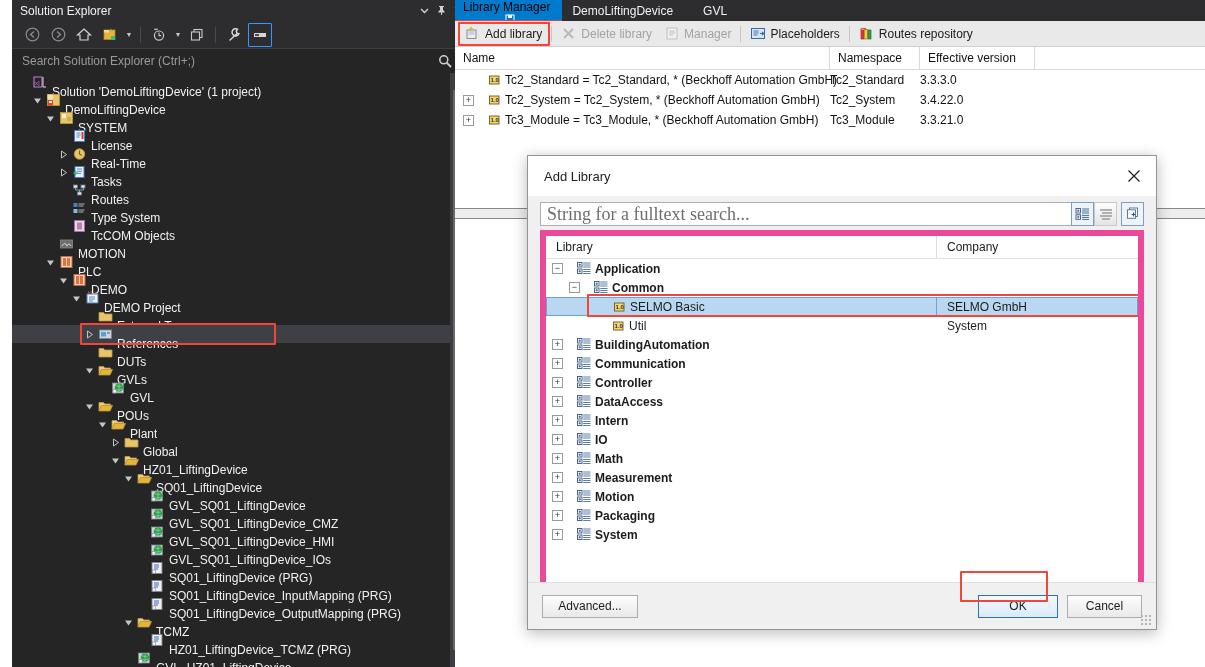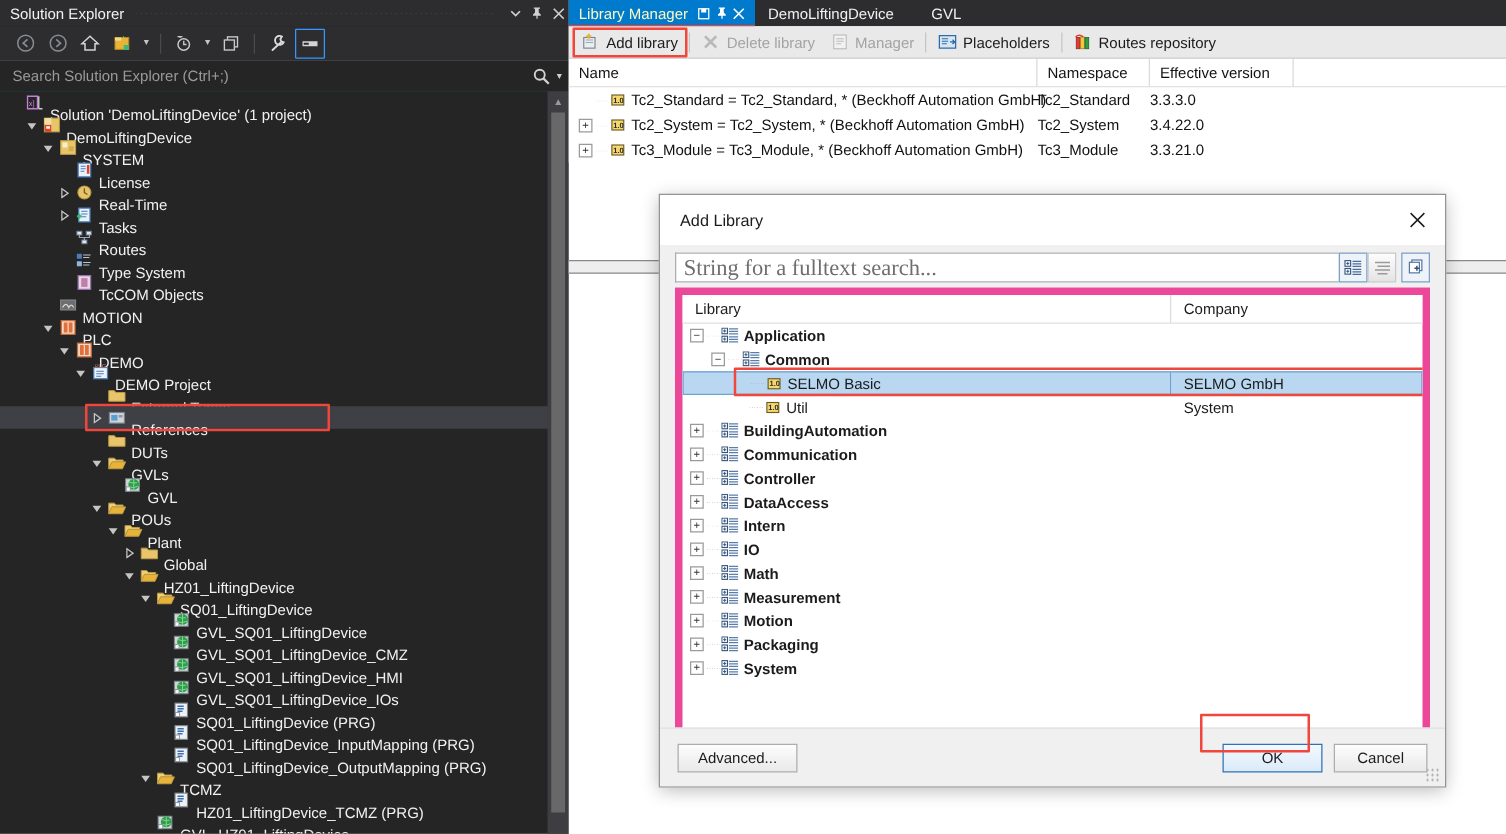--- a/index.html
+++ b/index.html
@@ -5,21 +5,21 @@
   html,body{margin:0;padding:0;}
   body{
     width:1205px;height:667px;overflow:hidden;
     font-family:"Liberation Sans", sans-serif;
     font-size:12px;
     background:#ffffff;
     position:relative;
   }
   
   #solution-explorer{
-    position:absolute;left:0;top:0;width:455px;height:667px;
+    position:absolute;left:12px;top:0;width:455px;height:667px;
     background:#252526;color:#f1f1f1;
   }
   .se-titlebar{
     height:21px;display:flex;align-items:center;
     background:#2d2d30;padding-left:8px;font-size:12px;color:#f1f1f1;
   }
   .se-title-text{flex:0 0 auto;white-space:nowrap;}
   .se-title-dots{
     flex:1 1 auto;height:1px;margin:0 8px;align-self:center;
     background-image:radial-gradient(circle, #6d6d70 0.8px, transparent 0.9px);
@@ -94,21 +94,21 @@
     position:absolute;left:455px;top:0;width:750px;height:667px;background:#ffffff;
   }
   .tabstrip{
     height:21px;background:#2d2d30;display:flex;align-items:stretch;
     font-size:12px;color:#f1f1f1;
   }
   .tab{
     display:flex;align-items:center;padding:0 6px 0 8px;cursor:pointer;
     position:relative;white-space:nowrap;
   }
-  .tab.active{background:#007acc;color:#fef9c3;}
+  .tab.active{background:#007acc;color:#000000;flex-direction:column;}
   .tab.active:after{
     content:"";position:absolute;left:0;right:0;bottom:-2px;height:3px;background:#e8413a;
   }
   .tab .tlabel{margin-right:6px;}
   .tab .tbtn{
     width:14px;height:16px;display:flex;align-items:center;justify-content:center;
     cursor:pointer;color:#ffffff;font-size:11px;
   }
   .tab.inactive{color:#f1f1f1;padding:0 14px 0 10px;}
   .lm-toolbar{

